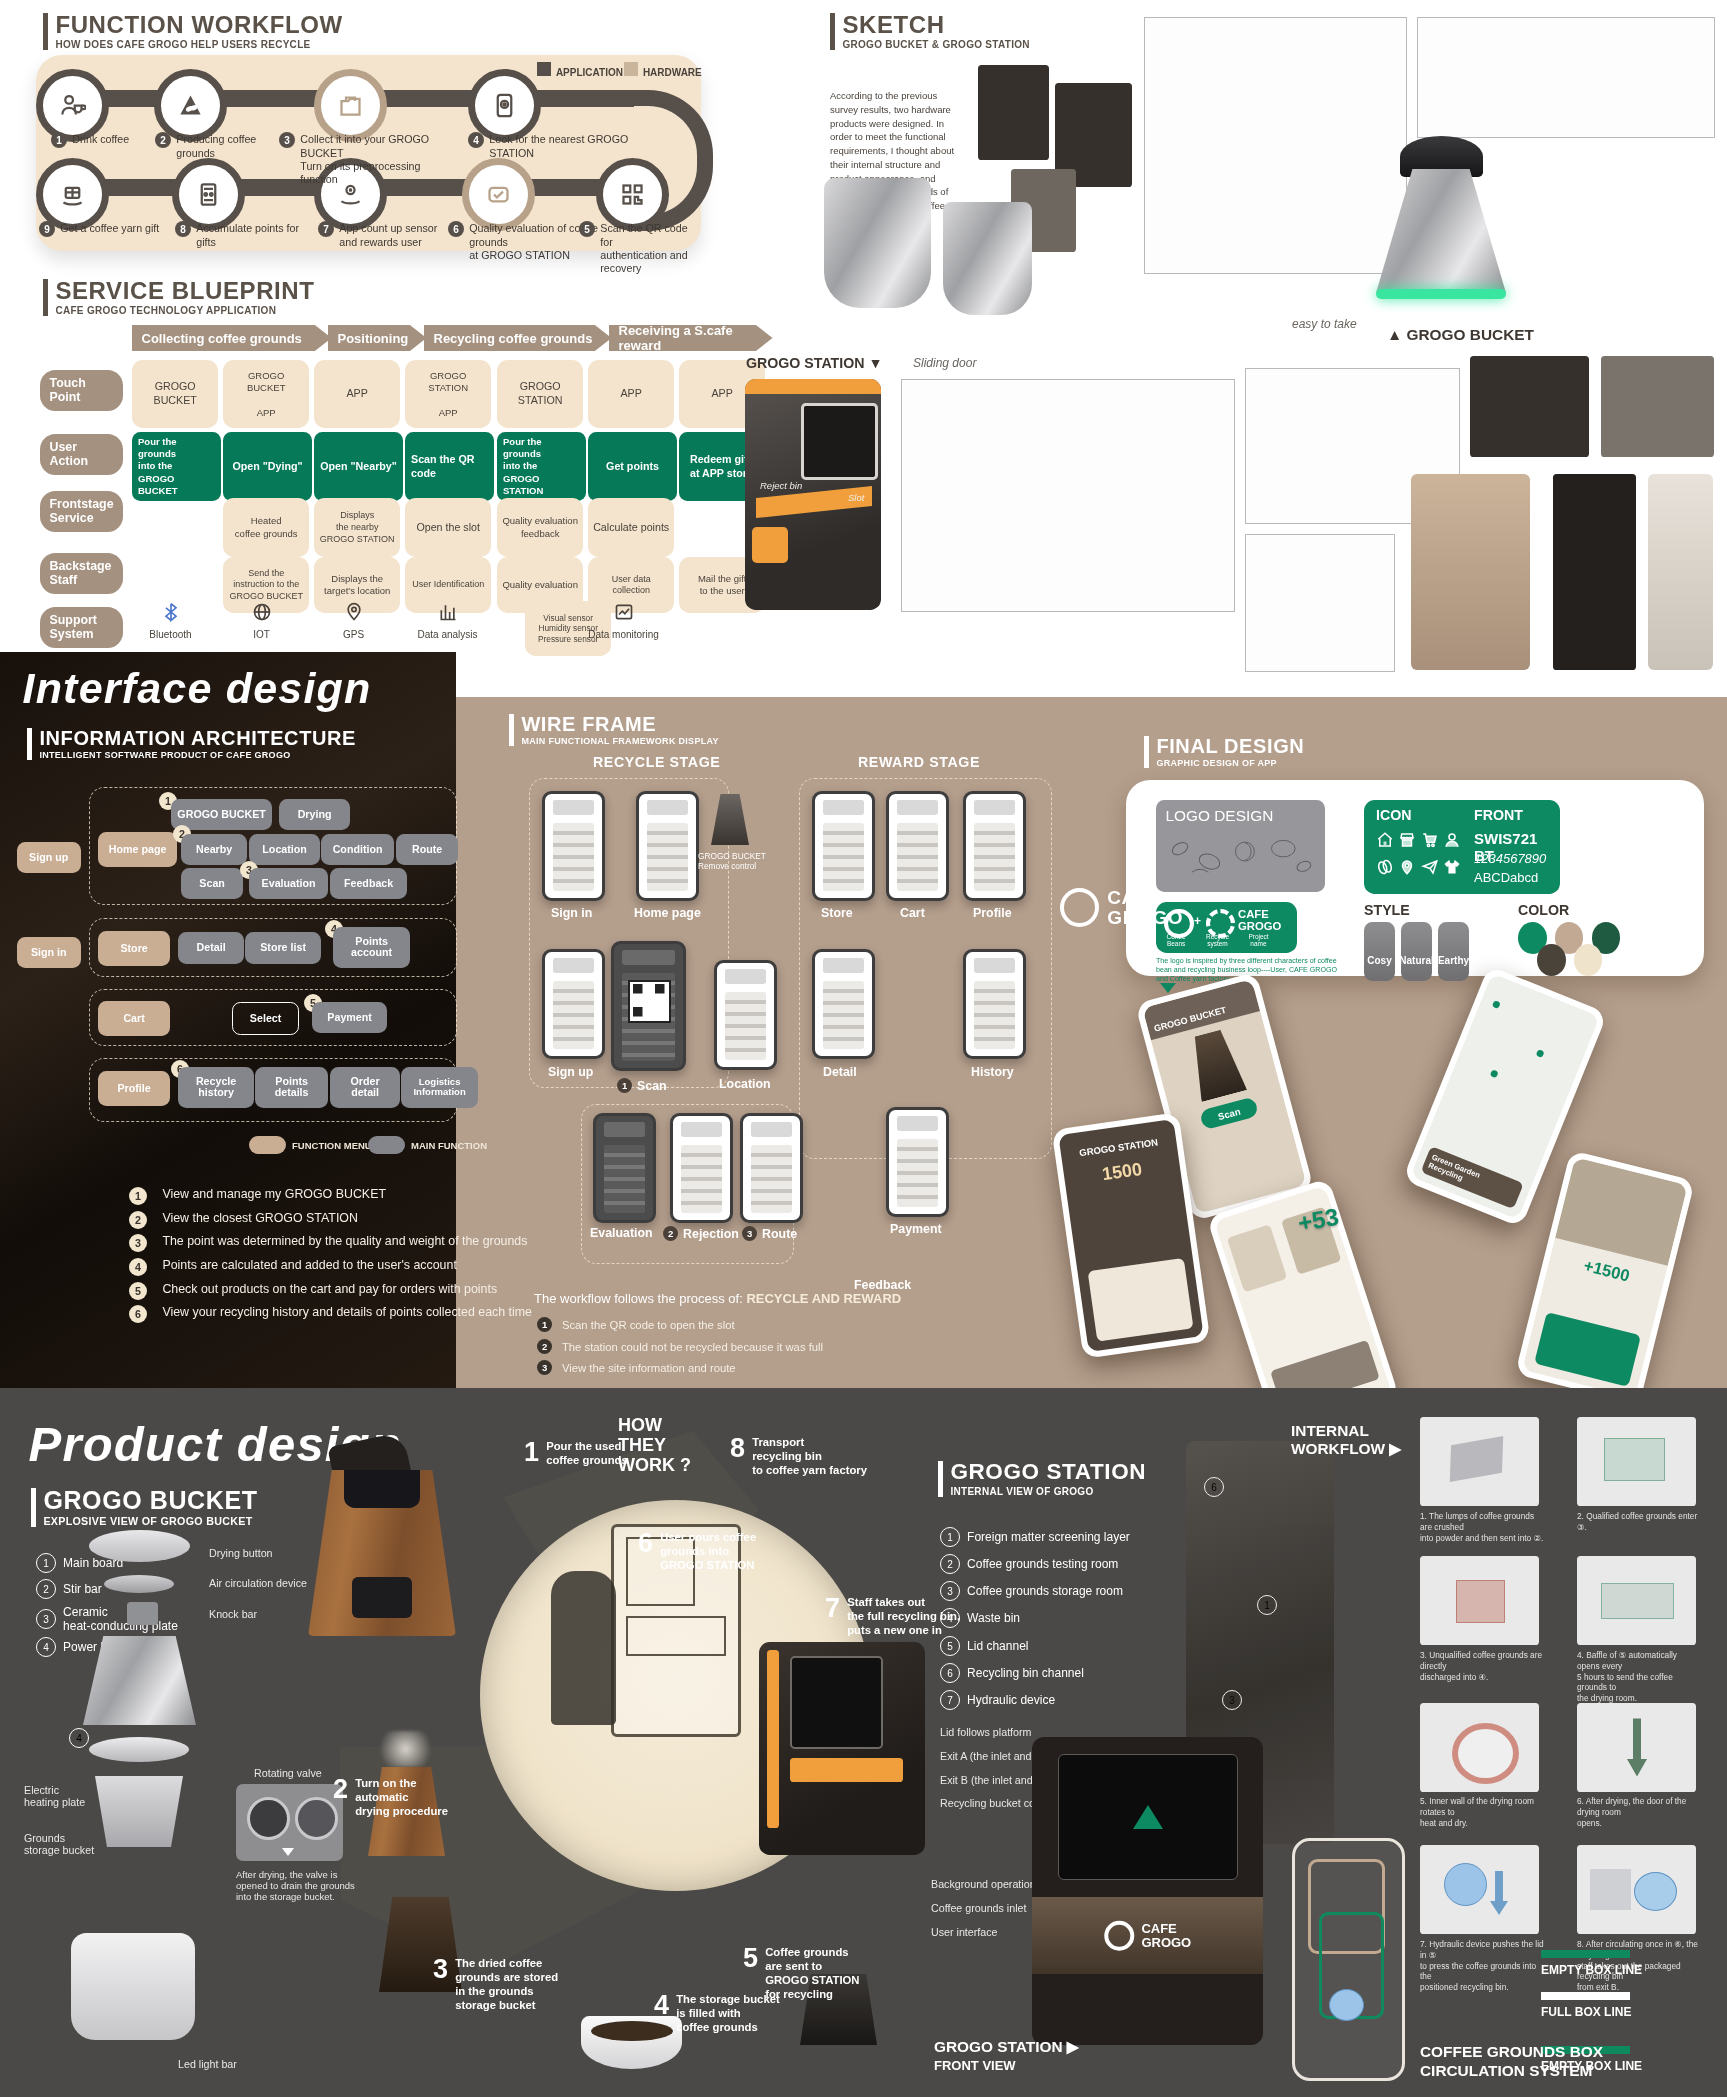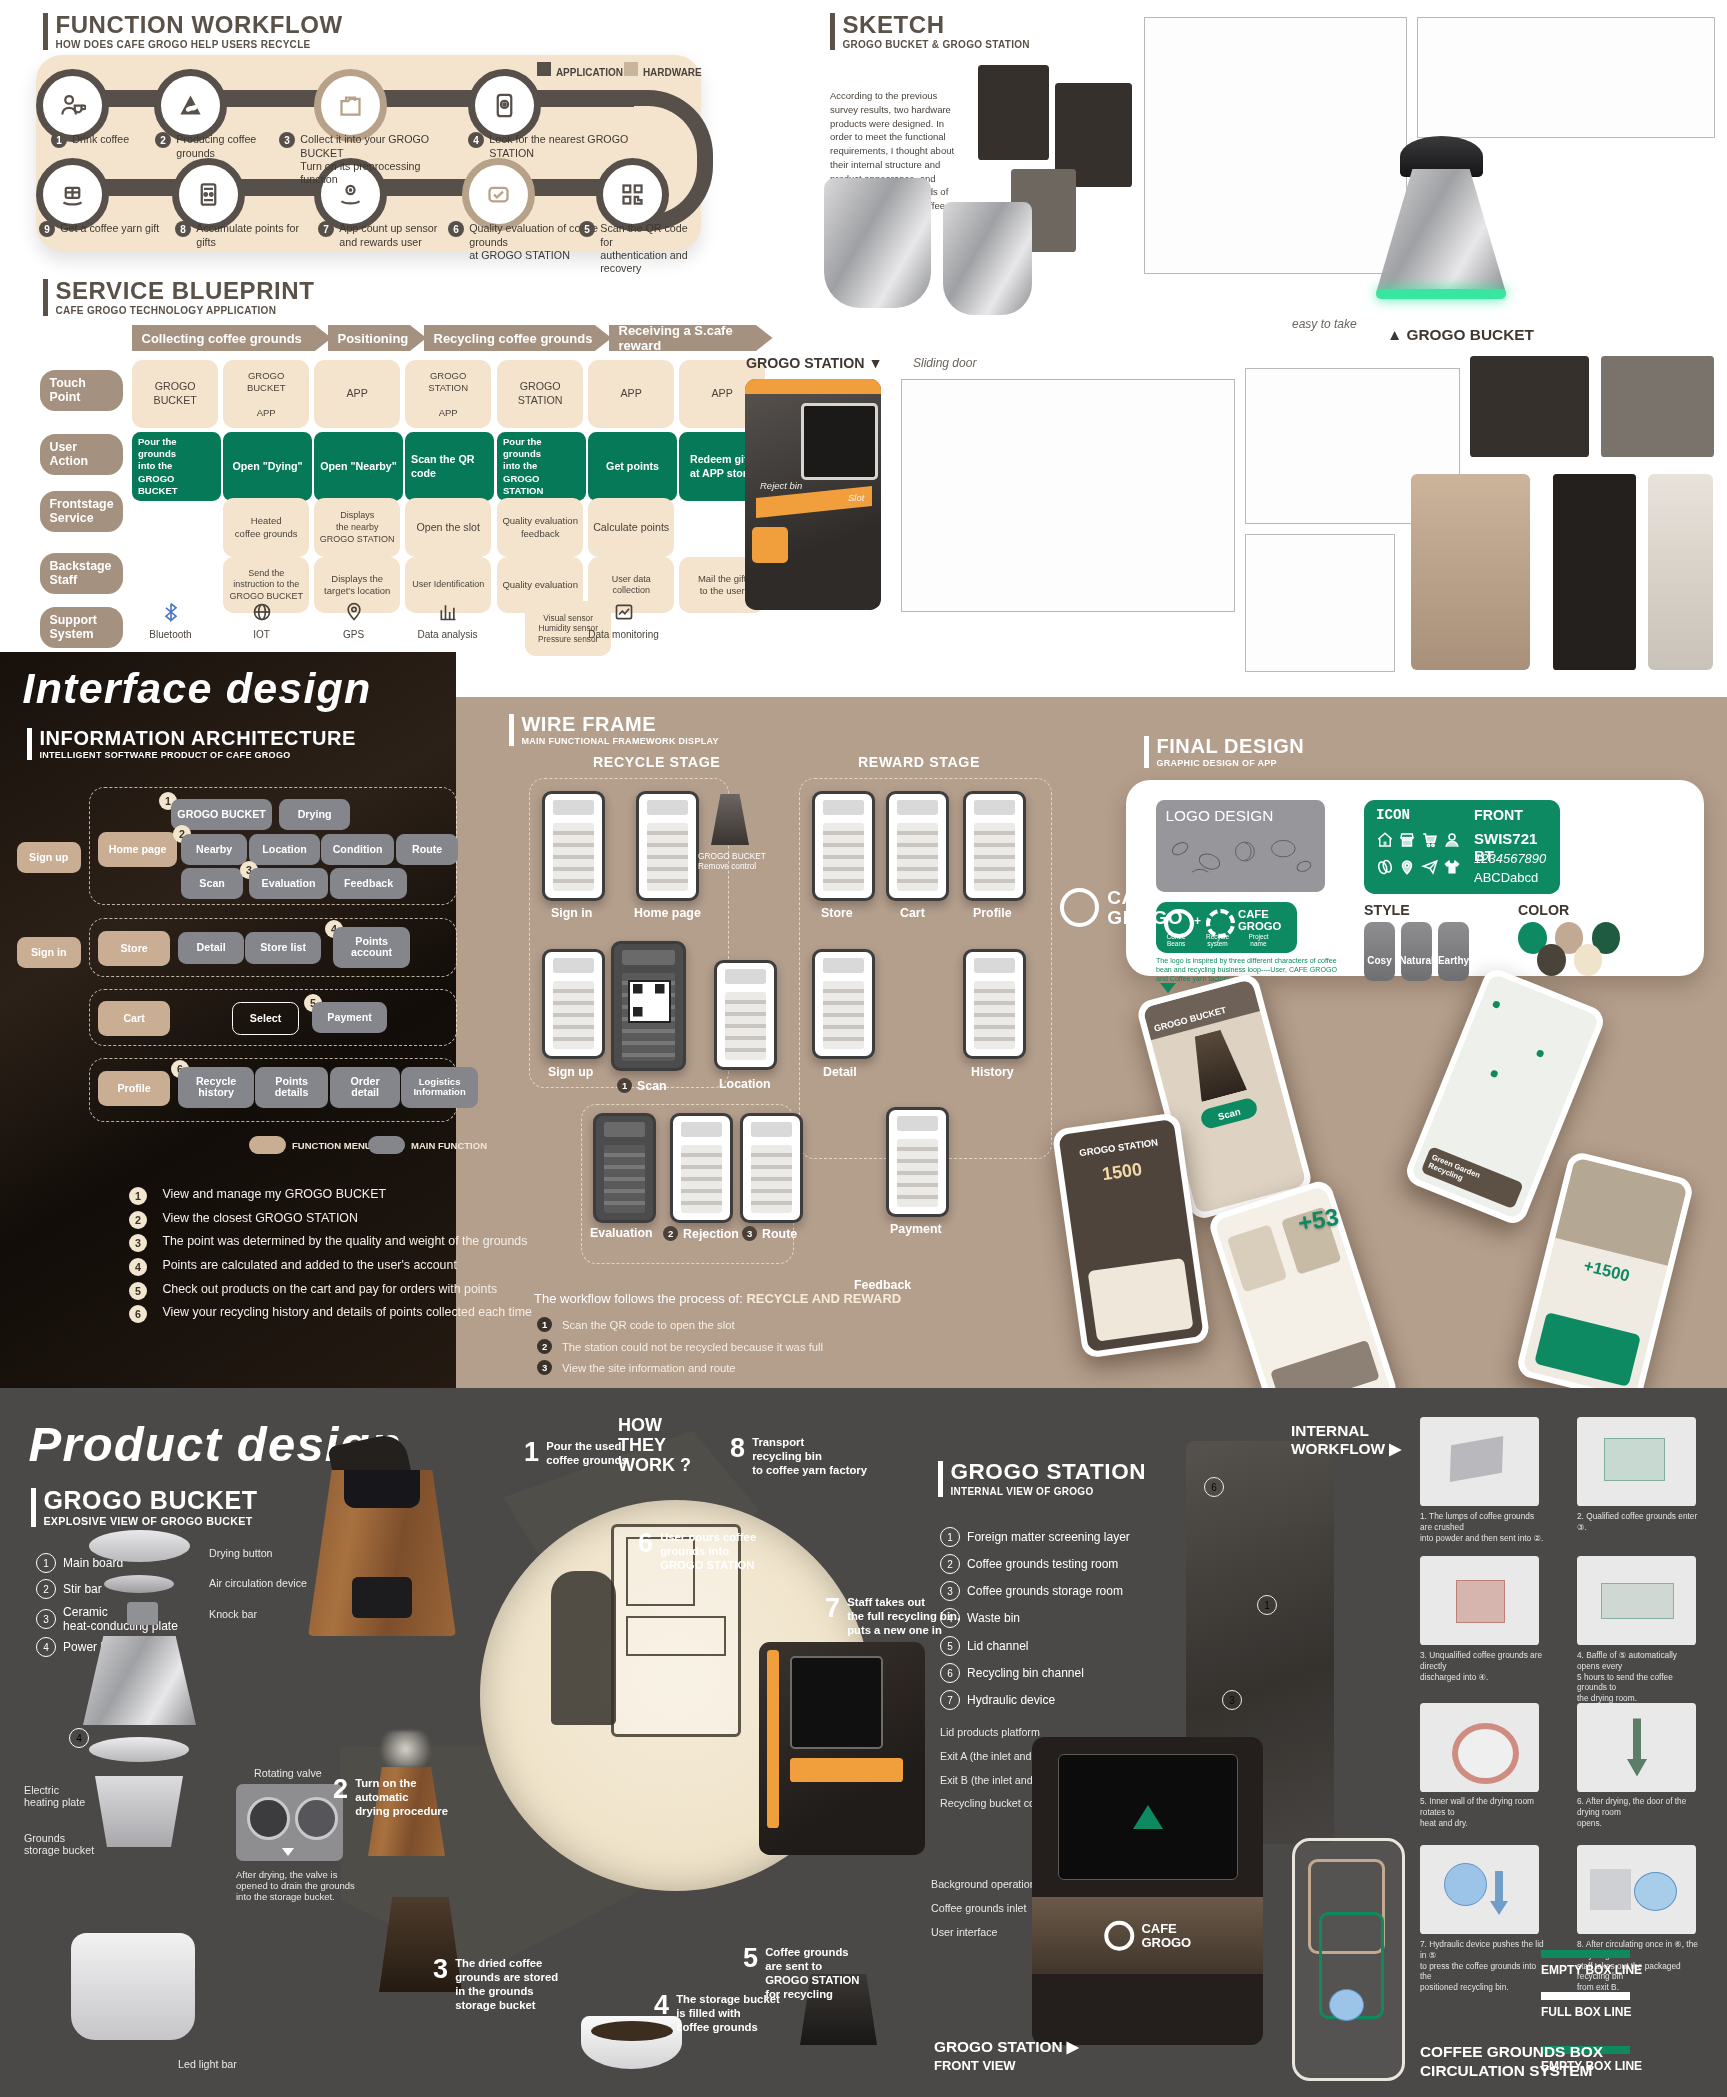--- a/index.html
+++ b/index.html
@@ -567,21 +567,21 @@
           <circle cx="150" cy="45" r="16"></circle>
           <path d="M150 30a16 16 0 0 1 0 30"></path>
           <ellipse cx="215" cy="40" rx="20" ry="14"></ellipse>
           <ellipse cx="250" cy="70" rx="12" ry="8" transform="rotate(-20 250 70)"></ellipse>
           <path d="M60 80q14-10 28 0"></path>
         </g>
       </svg>
   </div>
 
   <div class="a gpanel" style="left:1364px;top:800px;width:196px;height:94px;">
-    <div class="a" style="left:12px;top:7.1px;font-size:14.2px;font-weight:bold;font-family:Liberation Mono, monospace;">ICON</div>
+    <div class="a" style="left:12px;top:7.1px;font-size:14.2px;font-weight:bold;">ICON</div>
     <div class="a" style="left:12px;top:31px;display:grid;grid-template-columns:repeat(4,21.3px);grid-auto-rows:26px;gap:1.2px;">
       <span><svg width="18" height="18" viewBox="0 0 24 24" fill="none" stroke="#fff" stroke-width="2">
             <path d="M3 11 12 3l9 8"></path>
             <path d="M5 10v10h14V10"></path>
             <rect x="10" y="14" width="4" height="6" fill="#bfe3d4" stroke="none"></rect>
           </svg></span>
       <span><svg width="18" height="18" viewBox="0 0 24 24" fill="none" stroke="#fff" stroke-width="2">
             <path d="M4 9h16l-1-5H5z"></path>
             <path d="M4 9q2 4 4 0q2 4 4 0q2 4 4 0q2 4 4 0"></path>
             <rect x="6" y="12" width="12" height="8" fill="#bfe3d4" stroke="#fff"></rect>
@@ -866,21 +866,21 @@
     </div>
   <div class="a st-item" style="left:940px;top:1663px;">
       <span class="st-circ">6</span>
       <span>Recycling bin channel</span>
     </div>
   <div class="a st-item" style="left:940px;top:1690px;">
       <span class="st-circ">7</span>
       <span>Hydraulic device</span>
     </div>
 
-  <div class="a st-lb" style="left:940px;top:1726px;">Lid products platform</div>
+  <div class="a st-lb" style="left:940px;top:1726px;">Lid follows platform</div>
   <div class="a st-lb" style="left:940px;top:1750px;">Exit A (the inlet and outlet of the cover)</div>
   <div class="a st-lb" style="left:940px;top:1774px;">Exit B (the inlet and outlet of the barrel)</div>
   <div class="a st-lb" style="left:940px;top:1797px;">Recycling bucket conveyor</div>
   <div class="a st-lb" style="left:931px;top:1878px;">Background operation interface</div>
   <div class="a st-lb" style="left:931px;top:1902px;">Coffee grounds inlet</div>
   <div class="a st-lb" style="left:931px;top:1926px;">User interface</div>
 
   <div class="a" style="left:1186px;top:1441px;width:148px;height:403px;background:linear-gradient(160deg,#57534e,#33302c 60%,#474340);border-radius:8.3px;opacity:.9;">
     <div class="st-circ a" style="left:18px;top:36px;">6</div>
     <div class="st-circ a" style="left:71px;top:154px;">1</div>

